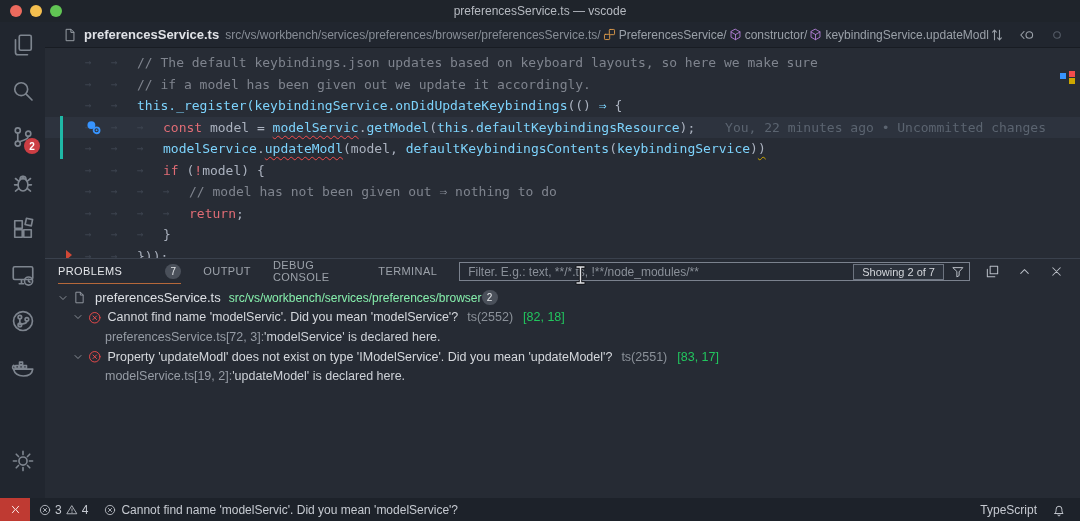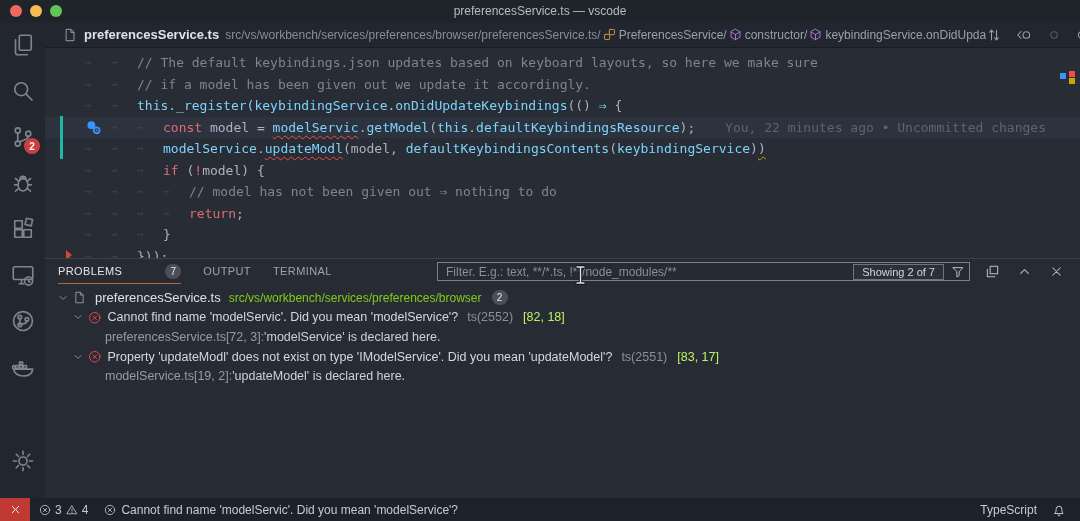--- a/index.html
+++ b/index.html
@@ -72,25 +72,25 @@
     padding:1px 8px;margin-right:7px;white-space:nowrap;}
   .funnel{color:#c0c5cc;display:flex;}
   .panel-actions{display:flex;align-items:center;gap:17px;margin:0 16px 0 15px;color:#b8bdc5;}
   .panel-actions .ic{display:flex;cursor:pointer;}
 
   .problems{padding-top:4px;font-size:12.5px;color:#d5d8dd;}
   .prow{display:flex;align-items:center;height:19.6px;white-space:nowrap;cursor:pointer;}
   .prow .chev{display:flex;color:#9aa0a8;margin-right:4px;}
   .prow.file{padding-left:12px;}
   .prow.file .nm{color:#dde0e5;font-size:13px;margin:0 8px 0 5px;}
-  .prow.file .pth{color:#84cc16;font-size:12px;margin-right:10px;}
+  .prow.file .pth{color:#86efac;font-size:12px;}
   .prow.err{padding-left:27px;}
   .prow.err .msg{margin-left:6px;}
   .prow .code{color:#8b9199;margin-left:9px;}
-  .prow .pos{color:#bef264;margin-left:10px;}
+  .prow .pos{color:#22c55e;margin-left:10px;}
   .prow.rel{padding-left:60px;}
   .prow.rel .pre{color:#969ca5;}
   .prow.rel .txt{color:#cdd1d7;}
   .erricon{display:flex;color:#f14c4c;}
 
   
   .statusbar{position:absolute;bottom:0;left:0;right:0;height:23px;background:#1d222a;z-index:7;
     display:flex;align-items:center;font-size:12px;color:#c6cad1;}
   .remote{width:30px;height:23px;background:#bf3a32;color:#fff;display:flex;align-items:center;justify-content:center;cursor:pointer;}
   .sb-group{display:flex;align-items:center;gap:4px;margin-left:9px;cursor:pointer;}
@@ -232,21 +232,21 @@
           </span>
           <span>constructor/</span>
         </span>
         <span class="crumb">
           <span class="sym" style="color: rgb(177, 128, 215);">
             <svg viewBox="0 0 16 16" width="13" height="13" fill="none" stroke="currentColor" stroke-width="1.1" stroke-linecap="round" stroke-linejoin="round">
               <path d="M8 1.6l5.5 3.1v6.6L8 14.4l-5.5-3.1V4.7z"></path>
               <path d="M8 8l5.5-3.1M8 8L2.5 4.9M8 8v6.4"></path>
             </svg>
           </span>
-          <span>keybindingService.onDidUpda</span>
+          <span>keybindingService.updateModl</span>
         </span>
       </span>
     <span class="ed-actions" id="ed-actions">
         <span class="ic">
           <svg viewBox="0 0 16 16" width="16" height="16" fill="none" stroke="currentColor" stroke-width="1.1" stroke-linecap="round" stroke-linejoin="round">
             <path d="M5.5 3.2v9.6M5.5 3.2L3.6 5.1M5.5 3.2l1.9 1.9M10.5 12.8V3.2M10.5 12.8l-1.9-1.9M10.5 12.8l1.9-1.9"></path>
           </svg>
         </span>
         <span class="ic">
           <svg viewBox="0 0 16 16" width="16" height="16" fill="none" stroke="currentColor" stroke-width="1.1" stroke-linecap="round" stroke-linejoin="round">
@@ -295,20 +295,23 @@
     <div class="panel-head">
       <span id="panel-tabs" style="display:flex;height:100%;">
           <span class="panel-tab active" style="border-bottom-color: rgb(181, 104, 58);">
             <span>PROBLEMS</span>
             <span class="tab-badge">7</span>
           </span>
           <span class="panel-tab">
             <span>OUTPUT</span>
           </span>
           <span class="panel-tab">
+            <span>DEBUG CONSOLE</span>
+          </span>
+          <span class="panel-tab">
             <span>TERMINAL</span>
           </span>
         </span>
       <span class="filterbox">
         <input value="" placeholder="Filter. E.g.: text, **/*.ts, !**/node_modules/**" style="">
         <span class="showing">Showing 2 of 7</span>
         <span class="funnel ic" id="funnel">
             <svg viewBox="0 0 16 16" width="14" height="14" fill="none" stroke="currentColor" stroke-width="1.1" stroke-linecap="round" stroke-linejoin="round">
               <path d="M2.5 3h11L9.3 7.8v4.3l-2.6 1.5V7.8z"></path>
             </svg>

